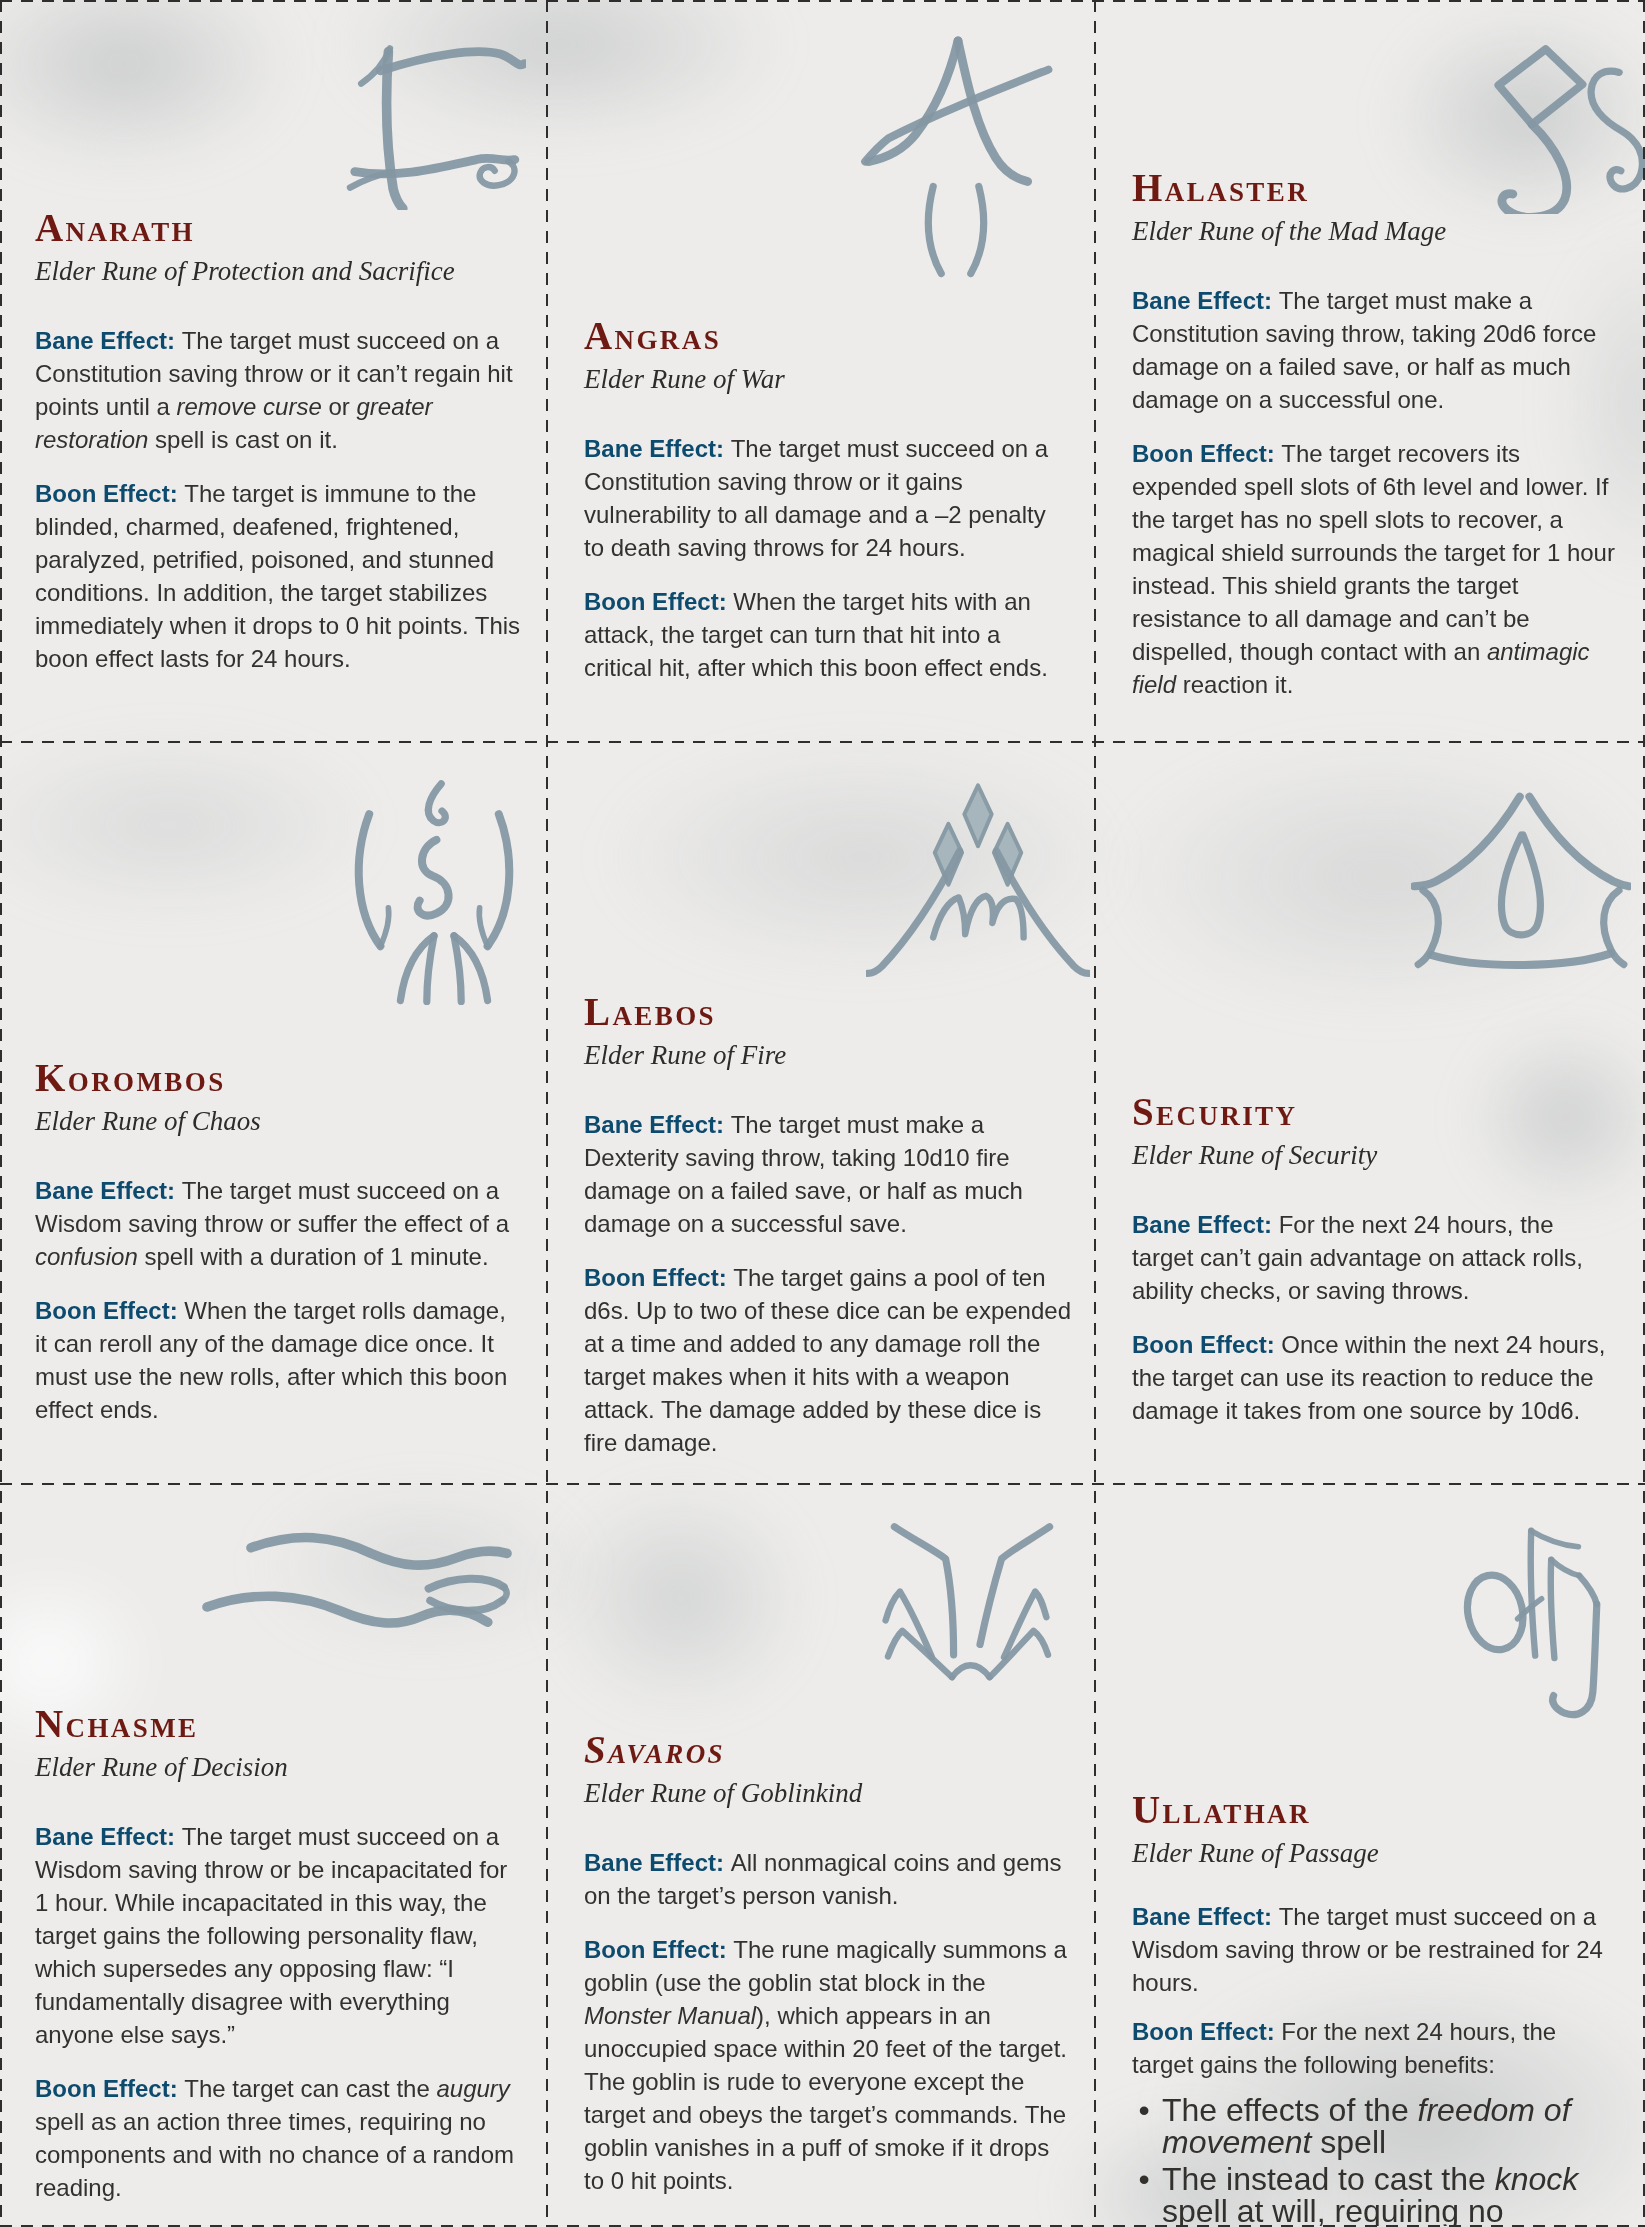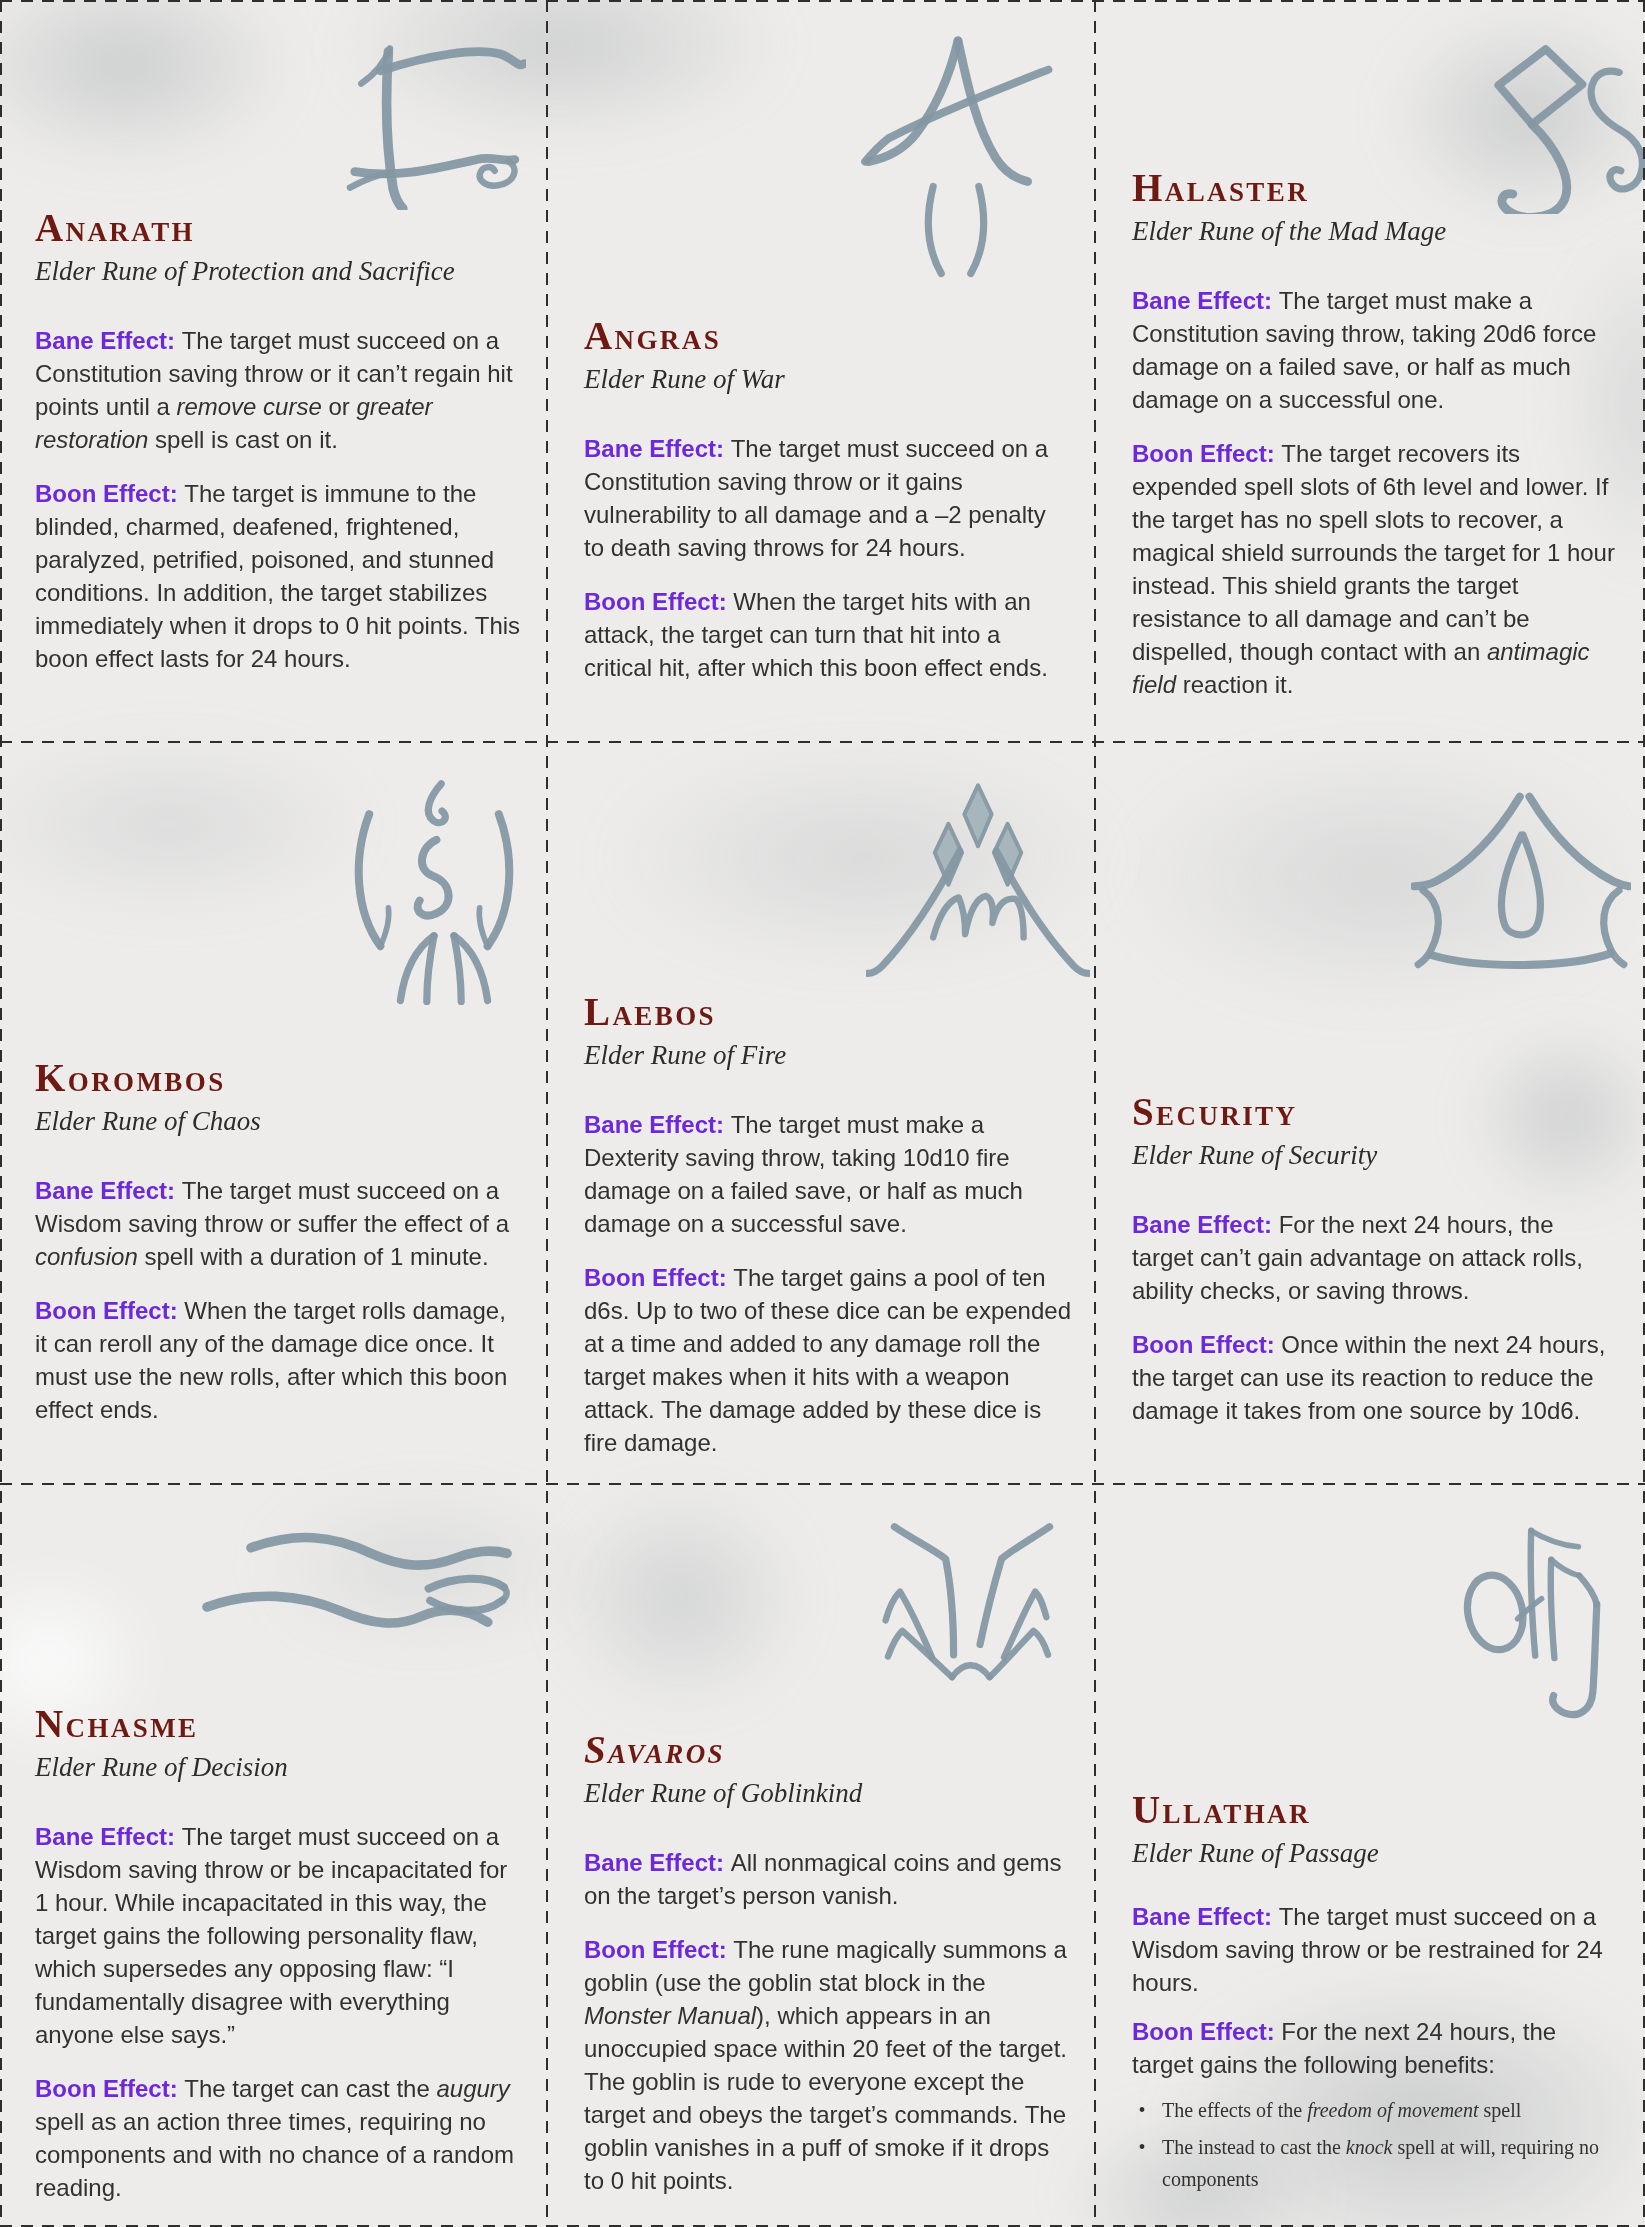--- a/index.html
+++ b/index.html
@@ -29,25 +29,25 @@
   }
   .subtitle{
     font-family:"Liberation Serif", serif;
     font-style:italic;
     font-size:27px;line-height:35px;
     color:#2e2c29;margin-top:4.8px;
   }
   .effects{margin-top:35px;}
   .effect{margin:0;font-size:24px;line-height:33px;color:#33312e;}
   .effect + .effect{margin-top:21px;}
-  .effect strong{font-weight:700;color:#6d28d9;}
+  .effect strong{font-weight:700;color:#0c4a6e;}
   .effect em, .bullets em{font-style:italic;}
   .bullets{list-style:none;margin:13px 0 0 0;padding:0;}
   .bullets li{
-    font-size:20px;line-height:32px;position:relative;padding-left:30px;margin-top:4.8px;font-family:Liberation Serif, serif;
+    font-size:32px;line-height:32px;position:relative;padding-left:30px;margin-top:4.8px;
   }
   .bullets li::before{content:"•";position:absolute;left:6.4px;top:0;color:#33312e;}
   
   .c1 .rune{top:17.6px;right:34px;width:208px;height:192px;}
   .c2 .rune{top:20px;right:38px;width:232px;height:264px;}
   .c3 .rune{top:26px;right:4.8px;width:200px;height:188px;}
   .c4 .rune{top:29px;right:14.4px;width:224px;height:240px;}
   .c5 .rune{top:37px;right:17.6px;width:224px;height:208px;}
   .c6 .rune{top:45px;right:26px;width:220px;height:184px;}
   .c7 .rune{top:27px;right:45px;width:384px;height:164px;}

